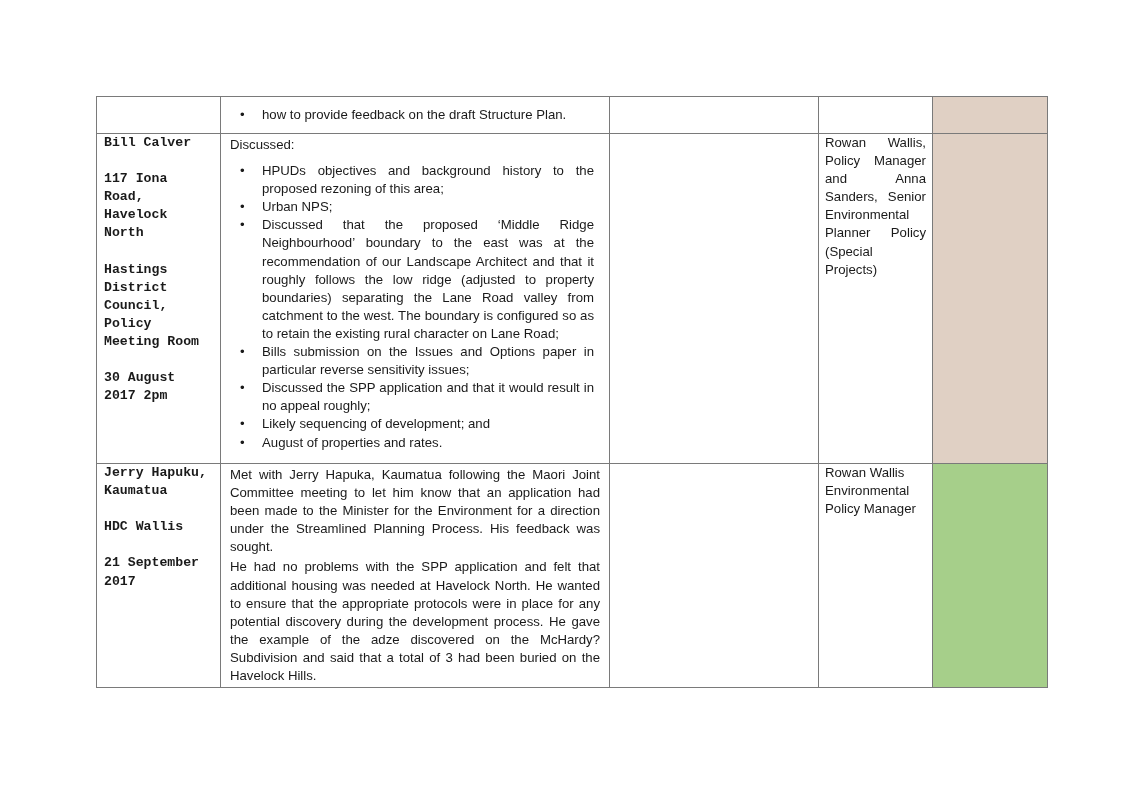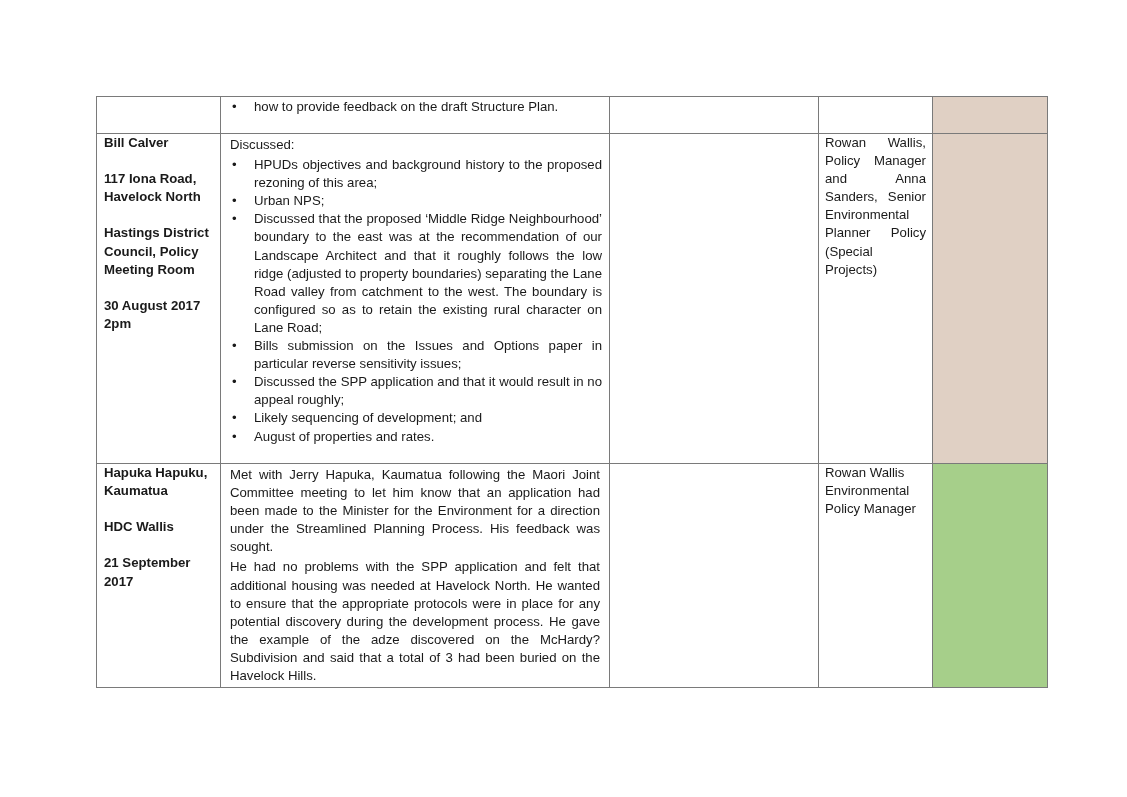--- a/index.html
+++ b/index.html
@@ -3,25 +3,25 @@
 <meta charset="utf-8">
 <style>
   html, body { margin: 0; padding: 0; background: #ffffff; }
   body { width: 1127px; height: 797px; position: relative; overflow: hidden;
          font-family: "Liberation Sans", "DejaVu Sans", sans-serif; color: #1a1a1a; }
   table.log { position: absolute; left: 96px; top: 96px; border-collapse: collapse;
               table-layout: fixed; width: 951px; font-size: 13.2px; line-height: 18.1px; }
   table.log td { border: 1.5px solid #7a7a7a; vertical-align: top; padding: 0; }
   col.c1 { width: 124px; } col.c2 { width: 389px; } col.c3 { width: 209px; }
   col.c4 { width: 114px; } col.c5 { width: 115px; }
-  .who { font-weight: bold; padding: 0 6px 0 7px !important; }
+  .who { font-weight: bold; padding: 0 6px 0 7px !important; font-family: Liberation Mono, monospace; }
   .who p { margin: 0 0 18.1px 0; }
   .who p:last-child { margin-bottom: 0; }
   .notes { padding: 0 7px 0 7px !important; text-align: justify; }
-  .notes ul { margin: 0; padding: 0 0 0 26px; list-style: none; }
+  .notes ul { margin: 8px; padding: 0 0 0 26px; list-style: none; }
   .notes li { position: relative; text-align: justify; }
   .notes li::before { content: "\2022"; position: absolute; left: -22px; top: 0; }
   .notes p { margin: 2px; }
   .staff { padding: 0 6px 0 6px !important; text-align: justify; }
   .staff.left { text-align: left; margin-top: 48px; }
   .r1 { height: 37px; }
   .r2 { height: 330px; }
   .r3 { height: 217px; }
   .pad-top { padding-top: 1px !important; }
   .flag-brown { background: #e0d0c4; }
@@ -71,21 +71,21 @@
           <li>August of properties and rates.</li>
         </ul>
       </td>
       <td></td>
       <td class="staff">Rowan Wallis, Policy Manager and Anna Sanders, Senior Environmental Planner Policy (Special Projects)</td>
       <td class="flag-brown" style="background: rgb(224, 208, 196);"></td>
     </tr>
 
     <tr class="r3">
       <td class="who">
-        <p>Hapuka Hapuku, Kaumatua</p>
+        <p>Jerry Hapuku, Kaumatua</p>
         <p>HDC Wallis</p>
         <p>21 September 2017</p>
       </td>
       <td class="notes">
         <p>Met with Jerry Hapuka, Kaumatua following the Maori Joint Committee meeting to let him know that an application had been made to the Minister for the Environment for a direction under the Streamlined Planning Process. His feedback was sought.</p>
         <p>He had no problems with the SPP application and felt that additional housing was needed at Havelock North. He wanted to ensure that the appropriate protocols were in place for any potential discovery during the development process. He gave the example of the adze discovered on the McHardy? Subdivision and said that a total of 3 had been buried on the Havelock Hills.</p>
       </td>
       <td></td>
       <td class="staff left">Rowan Wallis Environmental Policy Manager</td>
       <td class="flag-green" style="background: rgb(166, 207, 138);"></td>

